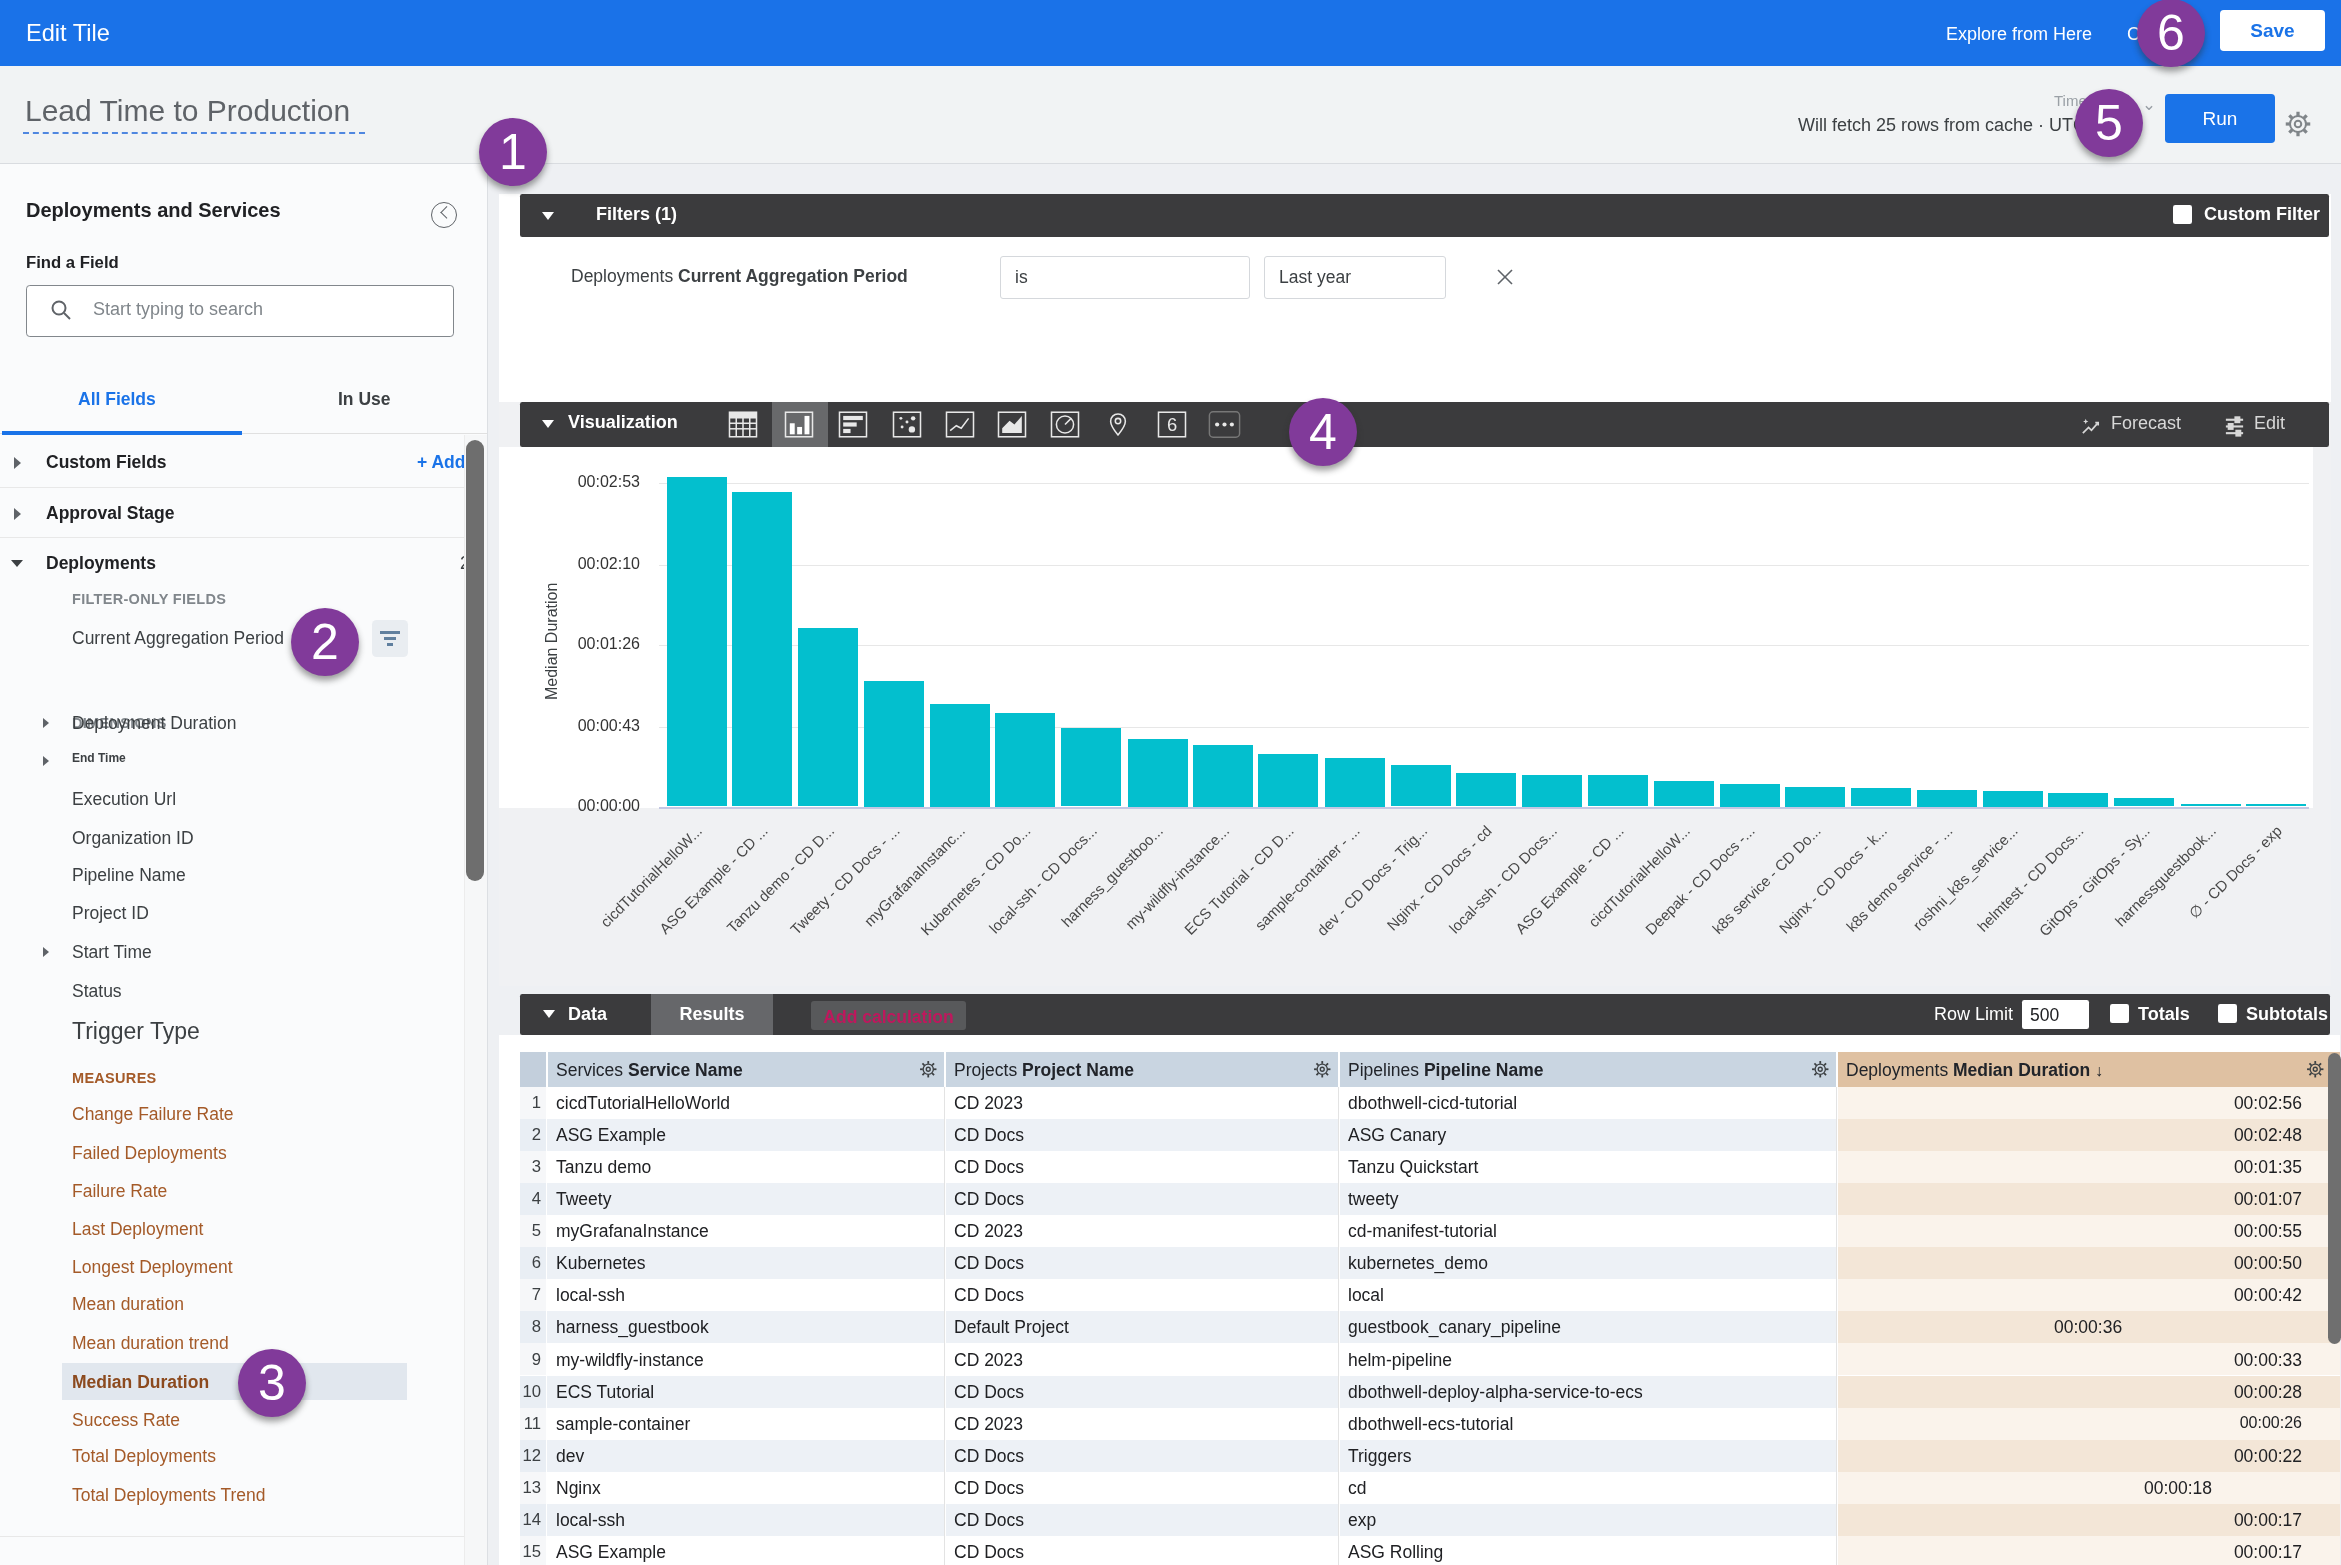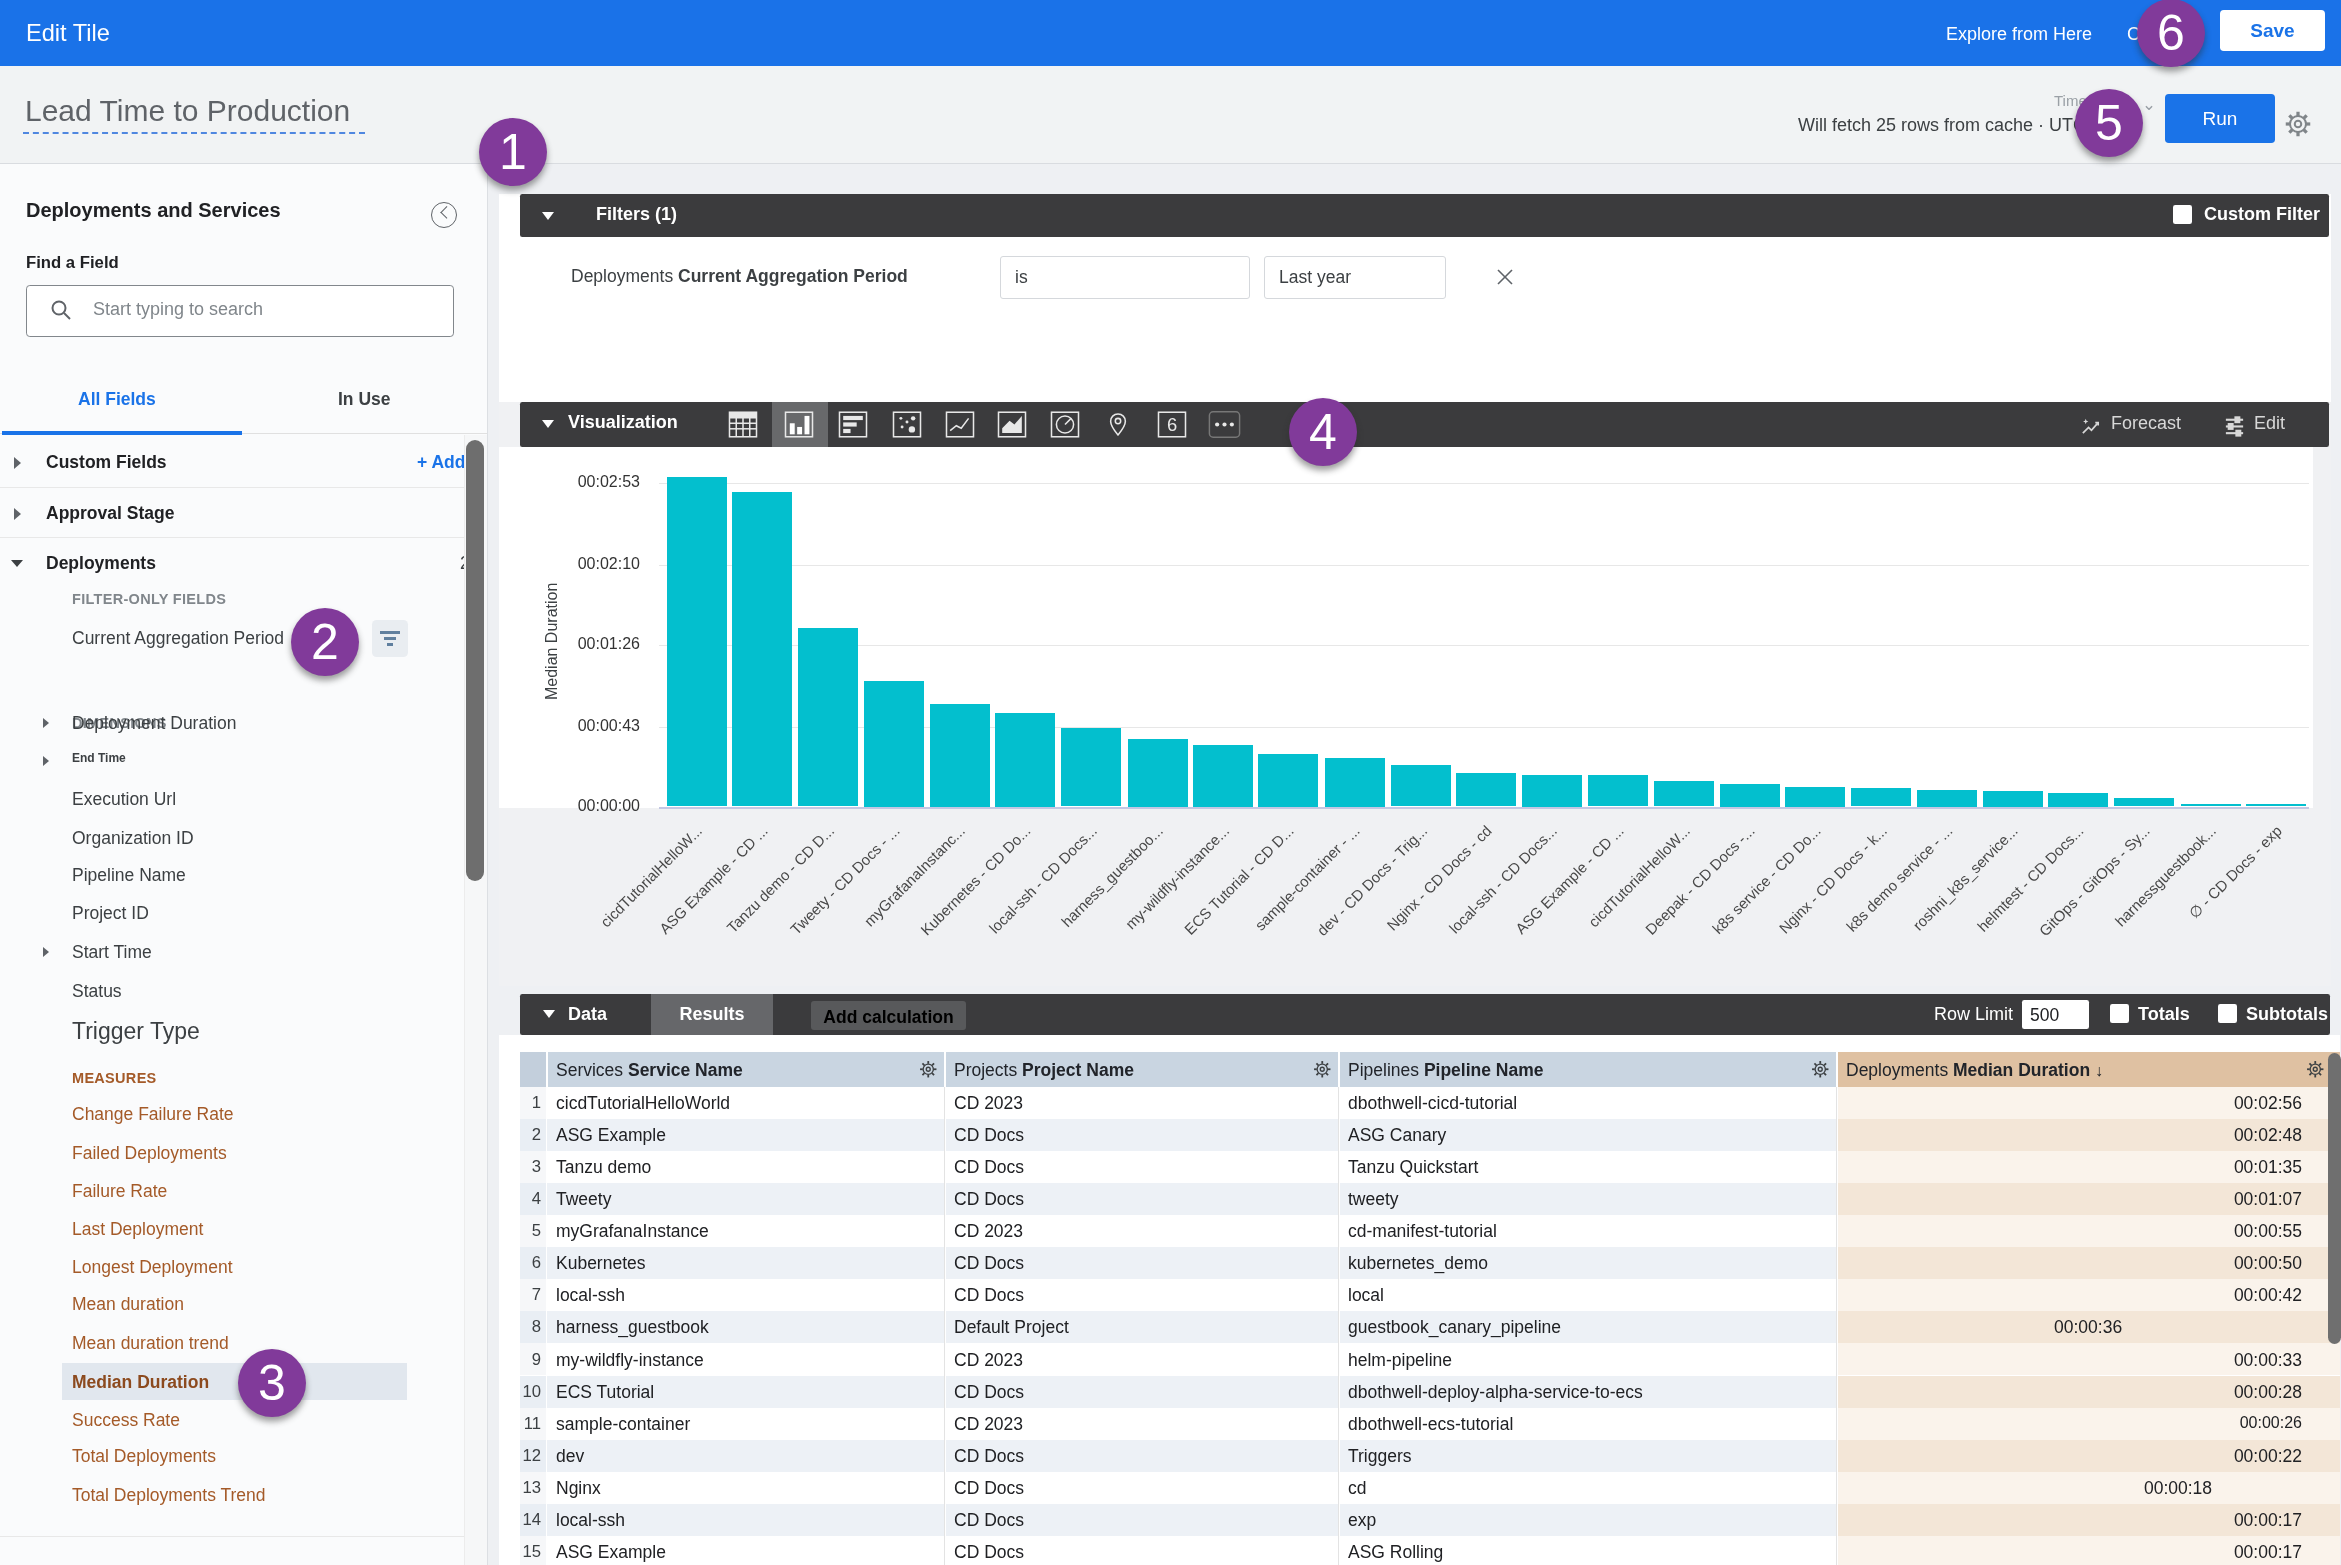--- a/index.html
+++ b/index.html
@@ -275,21 +275,21 @@
 <div class="bar" style="left:2246px;top:804px;height:2.3px;"></div>
 <div class="xlab" style="right:69px;top:822px;">∅ - CD Docs - exp</div>
 
 <div class="abs" style="left:499px;top:1035px;width:1841px;height:531px;background:#fff;"></div>
 <div class="darkbar" style="top:994px;height:41px;width:1810px;"></div>
 <div class="abs caret-w" style="left:543px;top:1010px;"></div>
 <div class="abs nw" style="left:568px;top:1004px;font-size:18px;font-weight:bold;color:#fff;z-index:5;">Data</div>
 <div class="abs" style="left:651px;top:994px;width:122px;height:41px;background:#66676a;z-index:4;"></div>
 <div class="abs nw" style="left:651px;top:1004px;width:122px;text-align:center;font-size:18px;font-weight:bold;color:#fff;z-index:5;">Results</div>
 <div class="abs" style="left:811px;top:1001px;width:155px;height:29px;background:#58595b;border-radius:3px;z-index:4;"></div>
-<div class="abs nw" style="left:811px;top:1007px;width:155px;text-align:center;font-size:17.5px;font-weight:bold;color:#000000;z-index:5;">Add calculation</div>
+<div class="abs nw" style="left:811px;top:1007px;width:155px;text-align:center;font-size:17.5px;font-weight:bold;color:#be185d;z-index:5;">Add calculation</div>
 <div class="abs nw" style="left:1934px;top:1004px;font-size:18px;color:#fff;z-index:5;">Row Limit</div>
 <div class="abs" style="left:2022px;top:1000px;width:67px;height:29px;background:#fff;border-radius:2.3px;z-index:4;"></div>
 <div class="abs nw" style="left:2030px;top:1005px;font-size:17.5px;color:#202124;z-index:5;">500</div>
 <div class="chk" style="left:2110px;top:1004px;z-index:5;"></div>
 <div class="abs nw" style="left:2138px;top:1004px;font-size:18px;font-weight:bold;color:#fff;z-index:5;">Totals</div>
 <div class="chk" style="left:2218px;top:1004px;z-index:5;"></div>
 <div class="abs nw" style="left:2246px;top:1004px;font-size:18px;font-weight:bold;color:#fff;z-index:5;">Subtotals</div>
 
 <div class="hcell" style="left:520px;width:26px;background:#c3cfdc;"></div>
 <div class="hcell" style="left:548px;width:396px;"></div>

